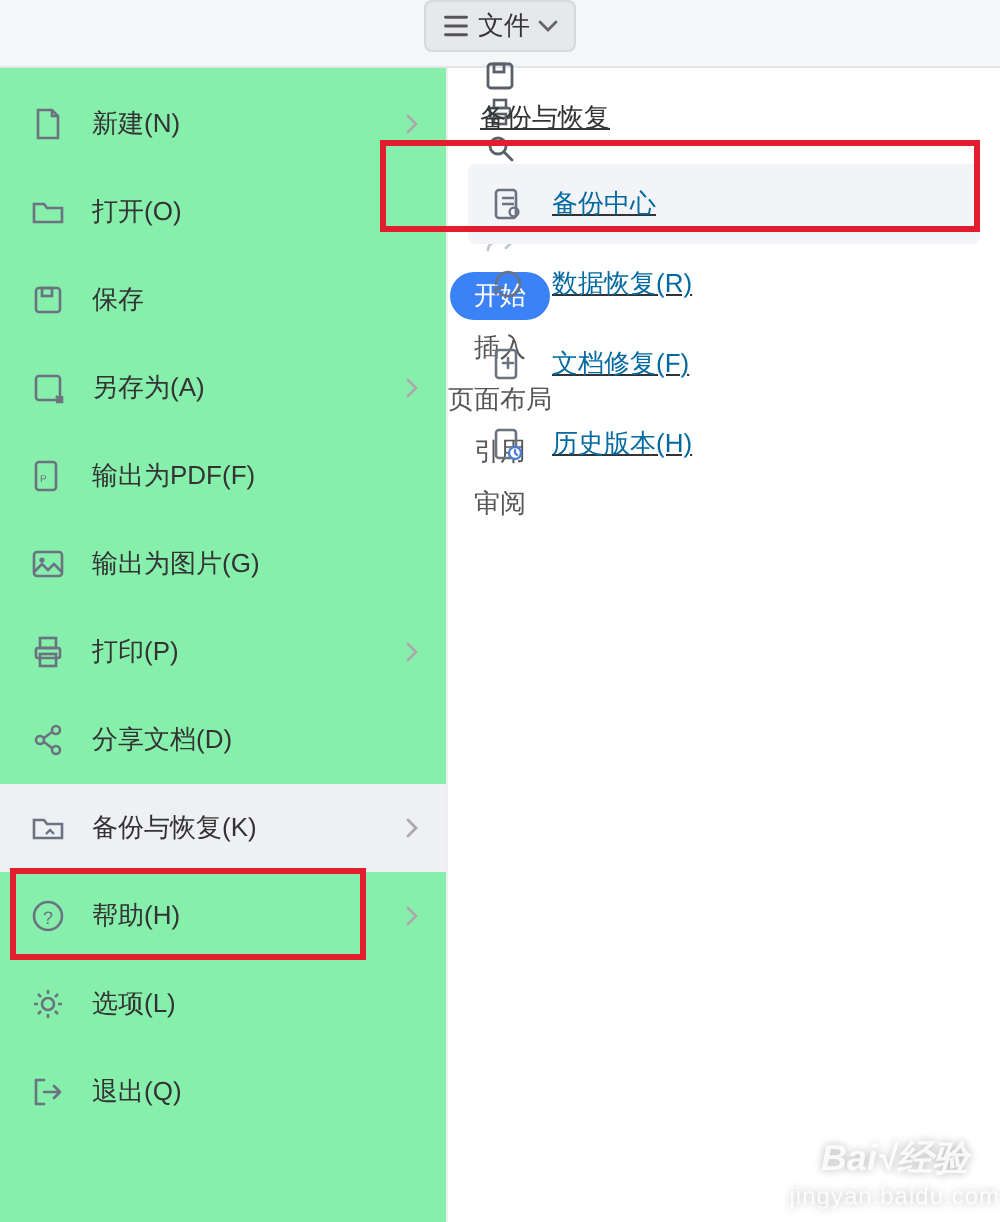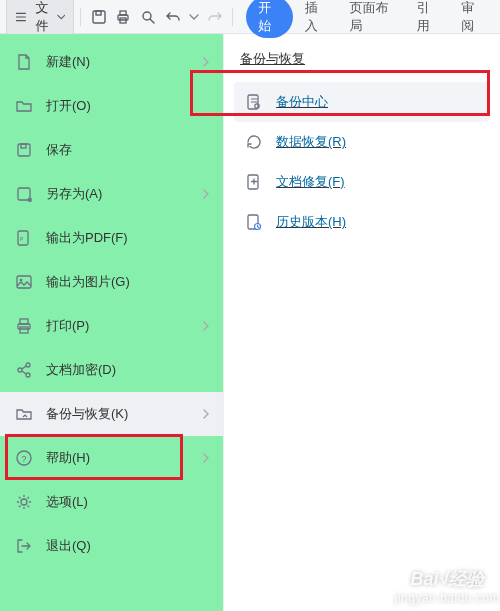--- a/index.html
+++ b/index.html
@@ -14,20 +14,21 @@
     position: relative;
   }
   .toolbar {
     display: flex;
     align-items: center;
     height: 34px;
     background: #f5f6f8;
     border-bottom: 1px solid #e3e5e8;
     padding: 0 6px;
     gap: 2px;
+    flex-direction: column;
   }
   .file-btn {
     display: flex;
     align-items: center;
     gap: 4px;
     background: #e6e8ec;
     border: 1px solid #d6d8dc;
     border-radius: 4px;
     padding: 3px 8px;
     cursor: pointer;
@@ -297,21 +298,21 @@
       </li>
       <li class="menu-item">
         <span class="mi-icon">
             <svg width="18" height="18" viewBox="0 0 18 18">
               <circle cx="5" cy="9" r="2" fill="none" stroke="#6b7280" stroke-width="1.3"></circle>
               <circle cx="13" cy="4" r="2" fill="none" stroke="#6b7280" stroke-width="1.3"></circle>
               <circle cx="13" cy="14" r="2" fill="none" stroke="#6b7280" stroke-width="1.3"></circle>
               <path d="M7 8l4-3M7 10l4 3" stroke="#6b7280" stroke-width="1.3"></path>
             </svg>
           </span>
-        <span class="mi-label">文档加密(D)</span>
+        <span class="mi-label">分享文档(D)</span>
       </li>
       <li class="menu-item selected">
         <span class="mi-icon">
             <svg width="18" height="18" viewBox="0 0 18 18">
               <path d="M2 5h5l1.5 2H16v7H2z" fill="none" stroke="#6b7280" stroke-width="1.3"></path>
               <path d="M8 12l2-2 2 2" fill="none" stroke="#6b7280" stroke-width="1.2"></path>
             </svg>
           </span>
         <span class="mi-label">备份与恢复(K)</span>
         <span class="mi-arrow">

